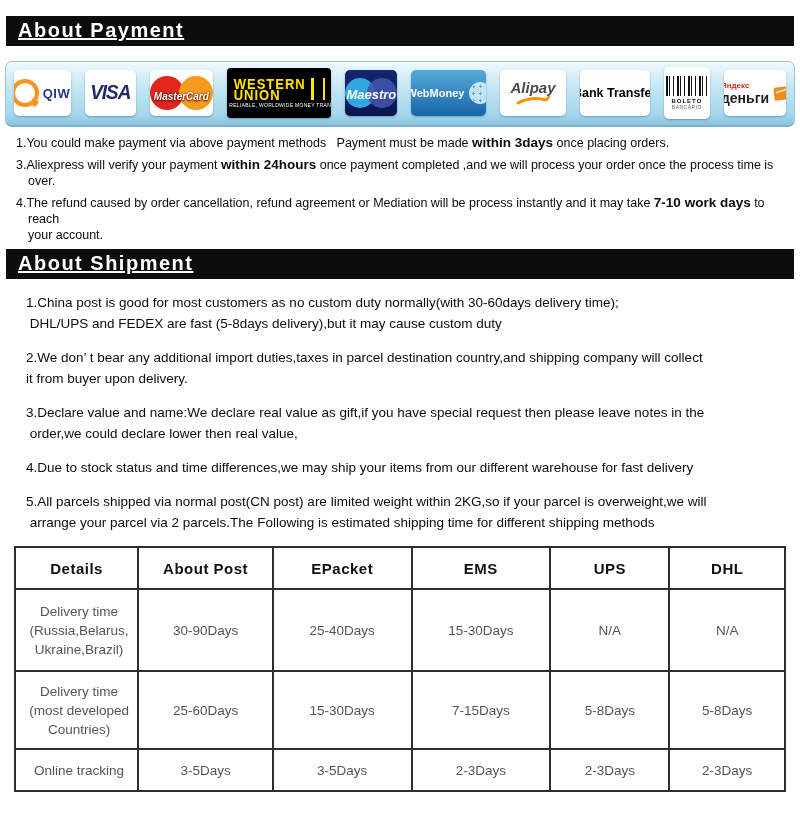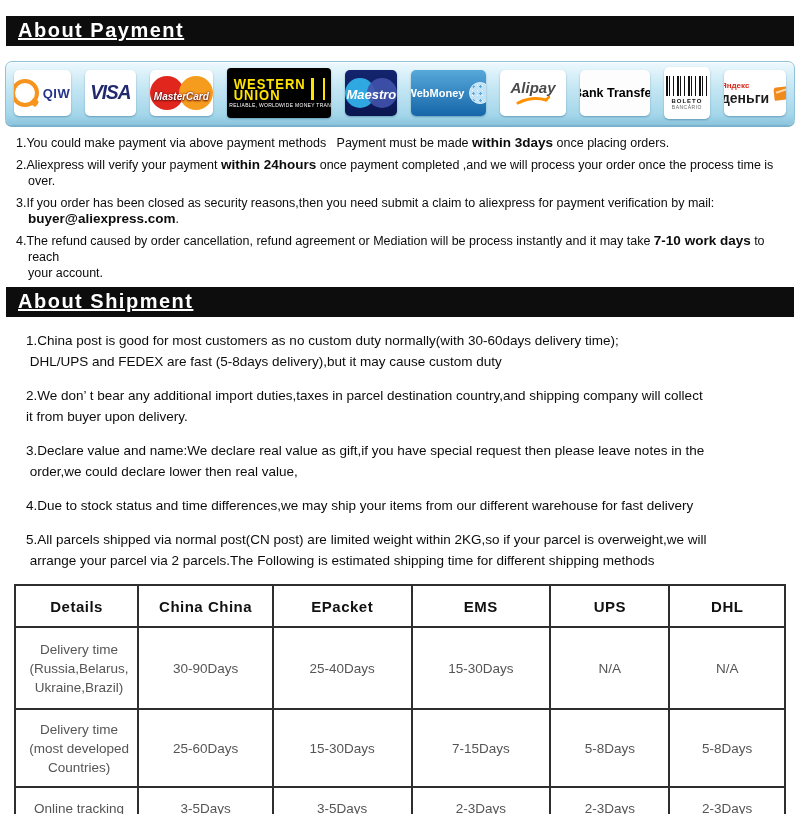--- a/index.html
+++ b/index.html
@@ -137,23 +137,21 @@
       <span class="yx-col">
         <span class="yx-l1">Яндекс</span>
         <span class="yx-l2">деньги</span>
       </span>
       <span class="yx-wallet"></span>
     </div>
 </div>
 
 <div class="pnotes">
   <p class="pnote"><span>1.You could make payment via above payment methods   Payment must be made </span><span class="b">within 3days</span><span> once placing orders.</span></p>
-  <p class="pnote"><span>2.Aliexpress will verify your payment </span><span class="b">within 24hours</span><span> once payment completed ,and we will process your order once the process time is over.</span></p>
-  <p class="pnote"><span>3.If you order has been closed as security reasons,then you need submit a claim to aliexpress for payment verification by mail:
-</span><span class="b">buyer@aliexpress.com</span><span>.</span></p>
+  <p class="pnote"><span>3.Aliexpress will verify your payment </span><span class="b">within 24hours</span><span> once payment completed ,and we will process your order once the process time is over.</span></p>
   <p class="pnote"><span>4.The refund caused by order cancellation, refund agreement or Mediation will be process instantly and it may take </span><span class="b">7-10 work days</span><span> to reach
 your account.</span></p>
 </div>
 
 <div class="bar">About Shipment</div>
 
 <div class="snotes">
   <p class="snote">1.China post is good for most customers as no custom duty normally(with 30-60days delivery time);
  DHL/UPS and FEDEX are fast (5-8days delivery),but it may cause custom duty</p>
   <p class="snote">2.We don’ t bear any additional import duties,taxes in parcel destination country,and shipping company will collect
@@ -170,21 +168,21 @@
     <col style="width:16%">
       <col style="width:17.5%">
       <col style="width:18%">
       <col style="width:18%">
       <col style="width:15.5%">
       <col style="width:15%">
   </colgroup>
   <thead>
     <tr>
       <th>Details</th>
-      <th>China China</th>
+      <th>About Post</th>
       <th>EPacket</th>
       <th>EMS</th>
       <th>UPS</th>
       <th>DHL</th>
     </tr>
   </thead>
   <tbody>
     <tr class="r1">
       <td class="lbl">Delivery time
 (Russia,Belarus,

